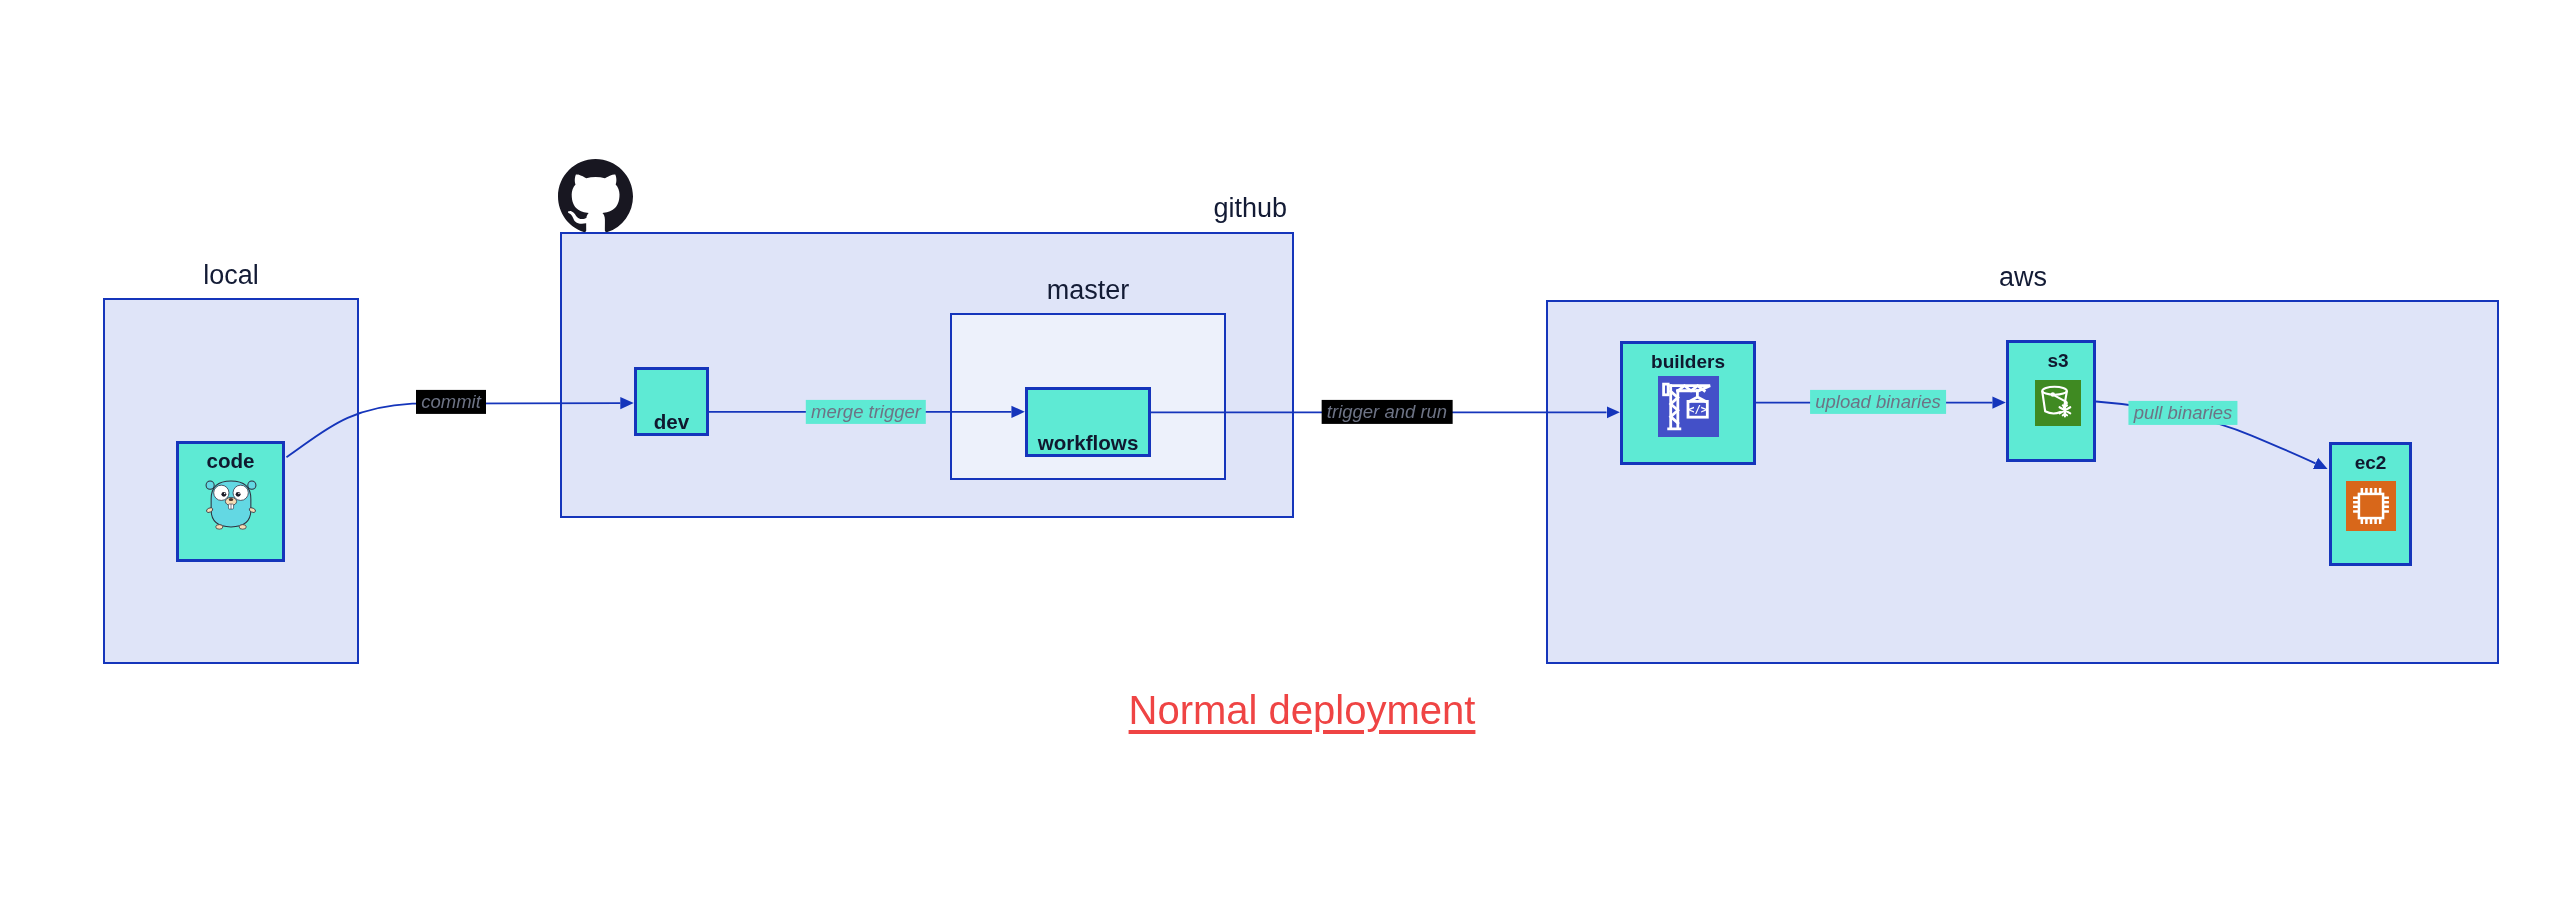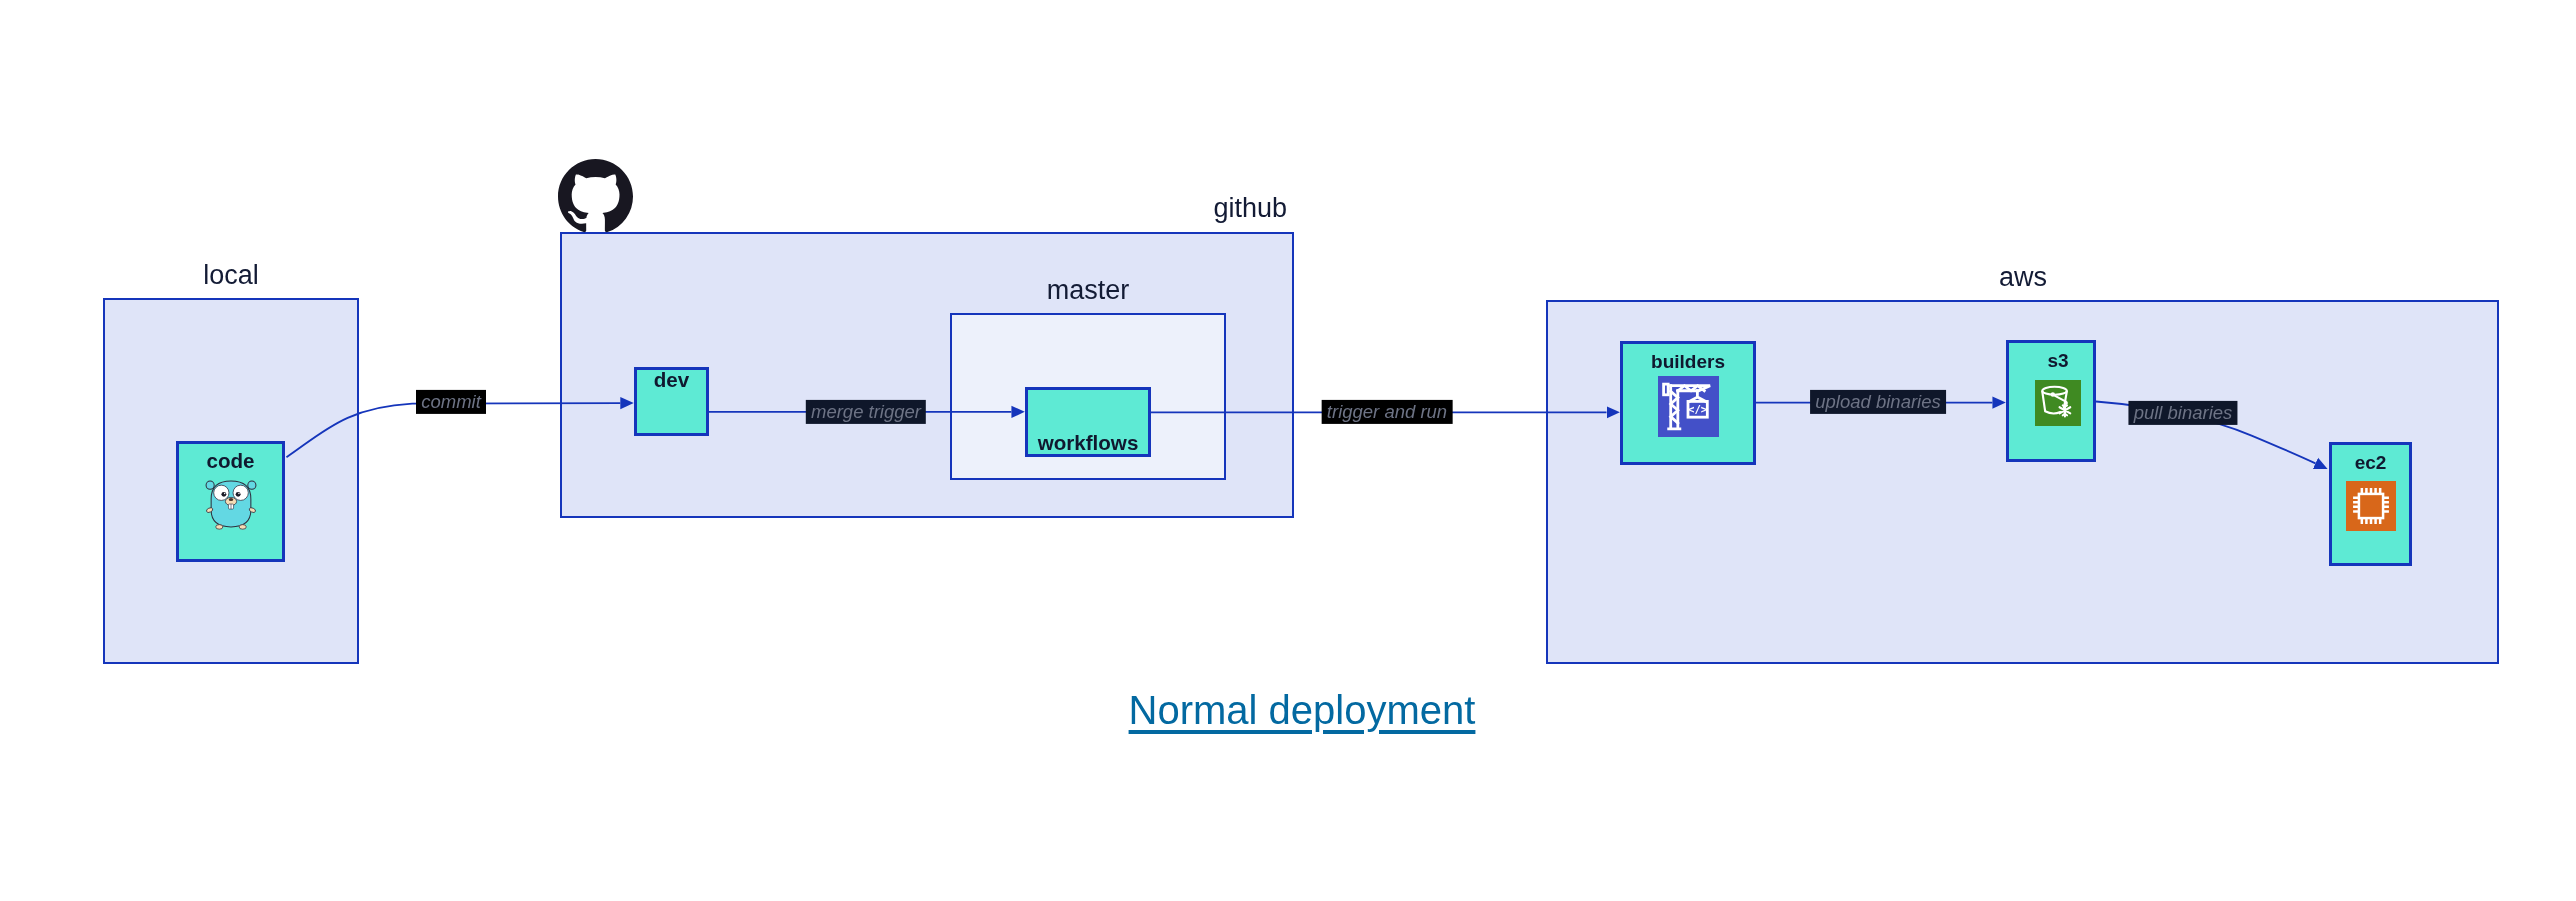--- a/index.html
+++ b/index.html
@@ -17,51 +17,51 @@
   .clabel.center{transform:translateX(-50%);}
   .clabel.local-label {left:231px; top:260px;}
   .clabel.master-label{left:1088px;top:275px;}
   .clabel.aws-label   {left:2023px;top:262px;}
   .clabel.github-label{left:560px;top:193px;width:727px;text-align:right;}
   
   .node{position:absolute;box-sizing:border-box;background:#5eead4;border:3.1px solid #1535bb;
         display:flex;flex-direction:column;align-items:center;}
   .node-label{font-weight:700;font-size:20.6px;color:#10182f;line-height:1;}
   .node.code     {left:176px; top:441px; width:109px;height:121px;}
-  .node.dev      {left:634px;top:367px; width:75px;height:69px;justify-content:flex-start;}
+  .node.dev      {left:634px;top:367px; width:75px;height:69px;justify-content:flex-end;}
   .node.workflows{left:1025px;top:387px; width:126px;height:70px;justify-content:flex-end;}
   .node.builders {left:1620px;top:341px; width:136px;height:124px;}
   .node.s3       {left:2006px;top:340px; width:90px;height:122px;padding-left:14px;}
   .node.ec2      {left:2329px;top:442px; width:83px;height:124px;}
   .node.code .node-label{margin-top:7.2px;}
   .node.builders .node-label,.node.s3 .node-label,.node.ec2 .node-label{margin-top:8.2px;font-size:19px;}
   .icon-wrap{display:block;}
   .node.code     .icon-wrap{margin-top:6.2px;}
   .node.builders .icon-wrap{margin-top:4.6px;}
   .node.s3       .icon-wrap{margin-top:10.3px;}
   .node.ec2      .icon-wrap{margin-top:9.3px;}
   
   svg.edges{position:absolute;left:0;top:0;pointer-events:none;}
   .edge-path{fill:none;stroke:#1535bb;stroke-width:3.6px;}
   .edge-label{
     position:absolute;transform:translate(-50%,-50%);font-size:18.5px;font-style:italic;
     color:#6d7385;white-space:nowrap;padding:1px 5.2px;line-height:1.2;
   }
   .edge-label.on-white{background:#000000;}
-  .edge-label.on-fill {background:#0f172a;}
+  .edge-label.on-fill {background:#5eead4;}
   .edge-label.commit        {left:451px; top:402px;}
   .edge-label.merge-trigger {left:866px;top:412px;}
   .edge-label.upload-and-run{left:1387px;top:412px;}
   .edge-label.upload-binaries{left:1878px;top:402px;}
   .edge-label.pull-binaries {left:2183px;top:413px;}
   
   .gh-logo{position:absolute;left:558px;top:159px;width:75px;height:75px;}
   .diagram-title{
     position:absolute;left:1302px;top:688px;transform:translateX(-50%);
-    font-size:40px;color:#0369a1;white-space:nowrap;
+    font-size:40px;color:#ef4444;white-space:nowrap;
     text-decoration:underline;text-decoration-thickness:4.1px;text-underline-offset:6.2px;
   }
 </style>
 </head>
 <body>
 
 <div class="canvas">
 
   <div class="cbox local"></div>
   <div class="cbox github"></div>

